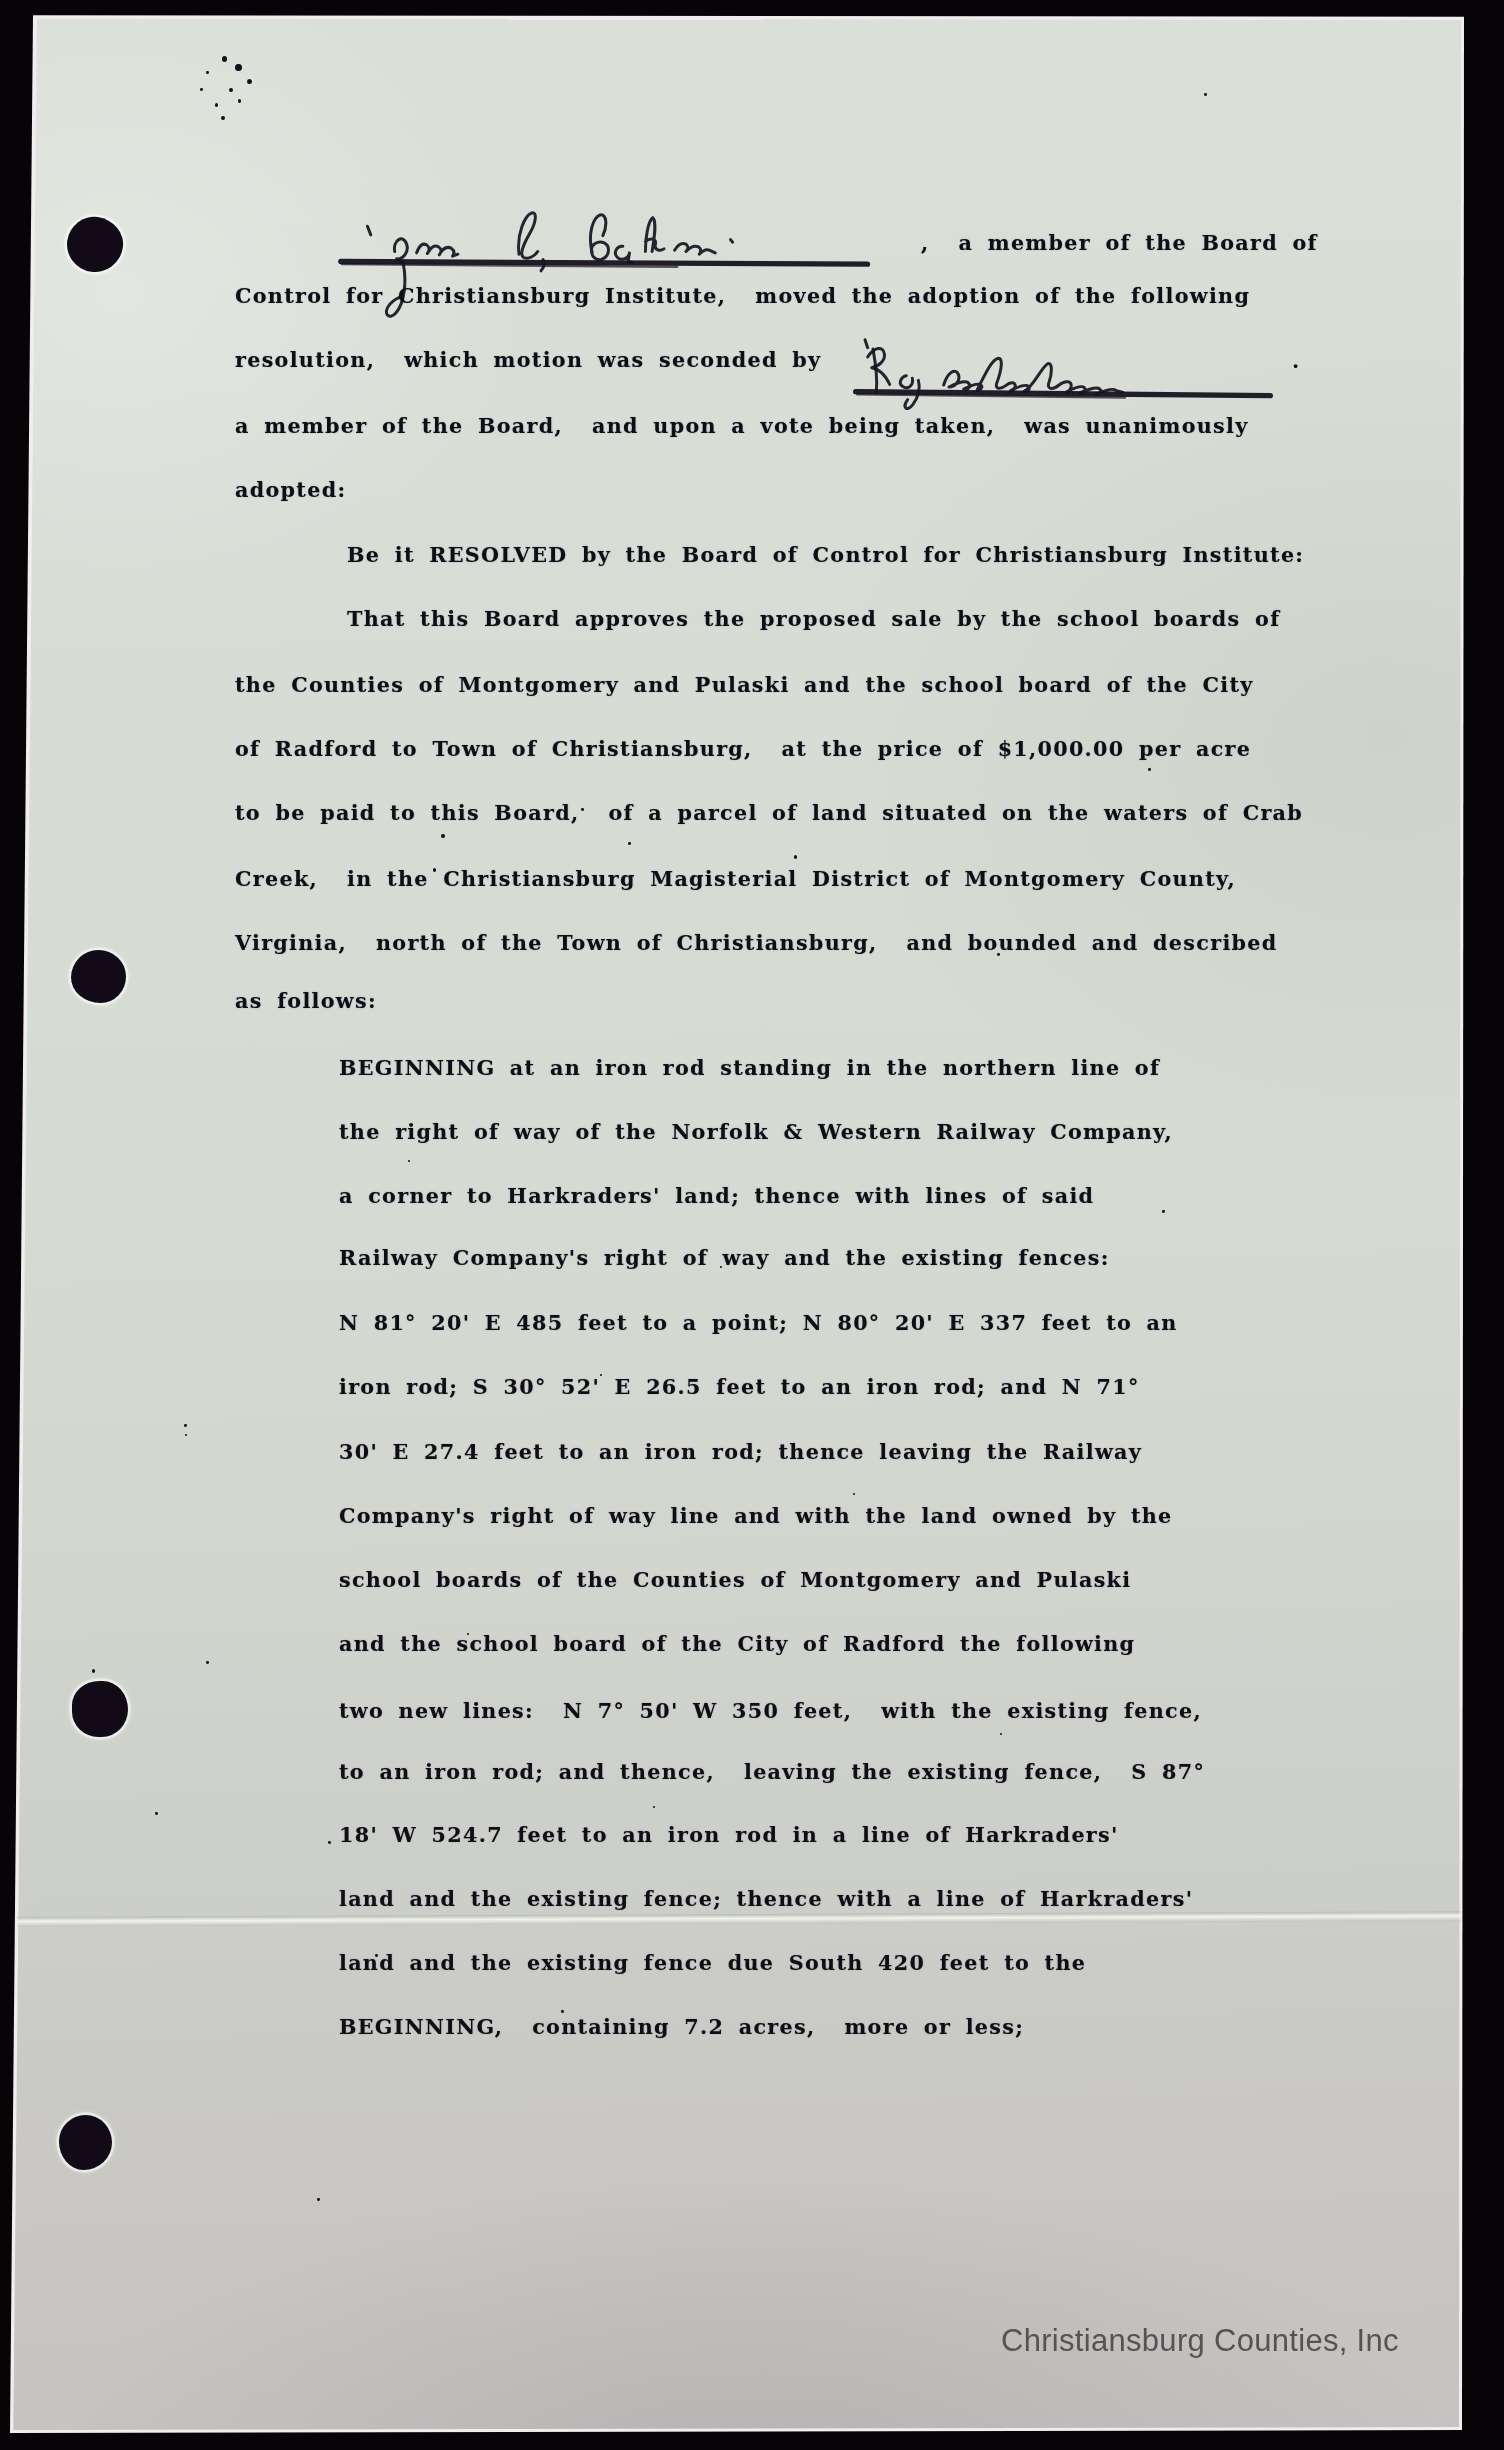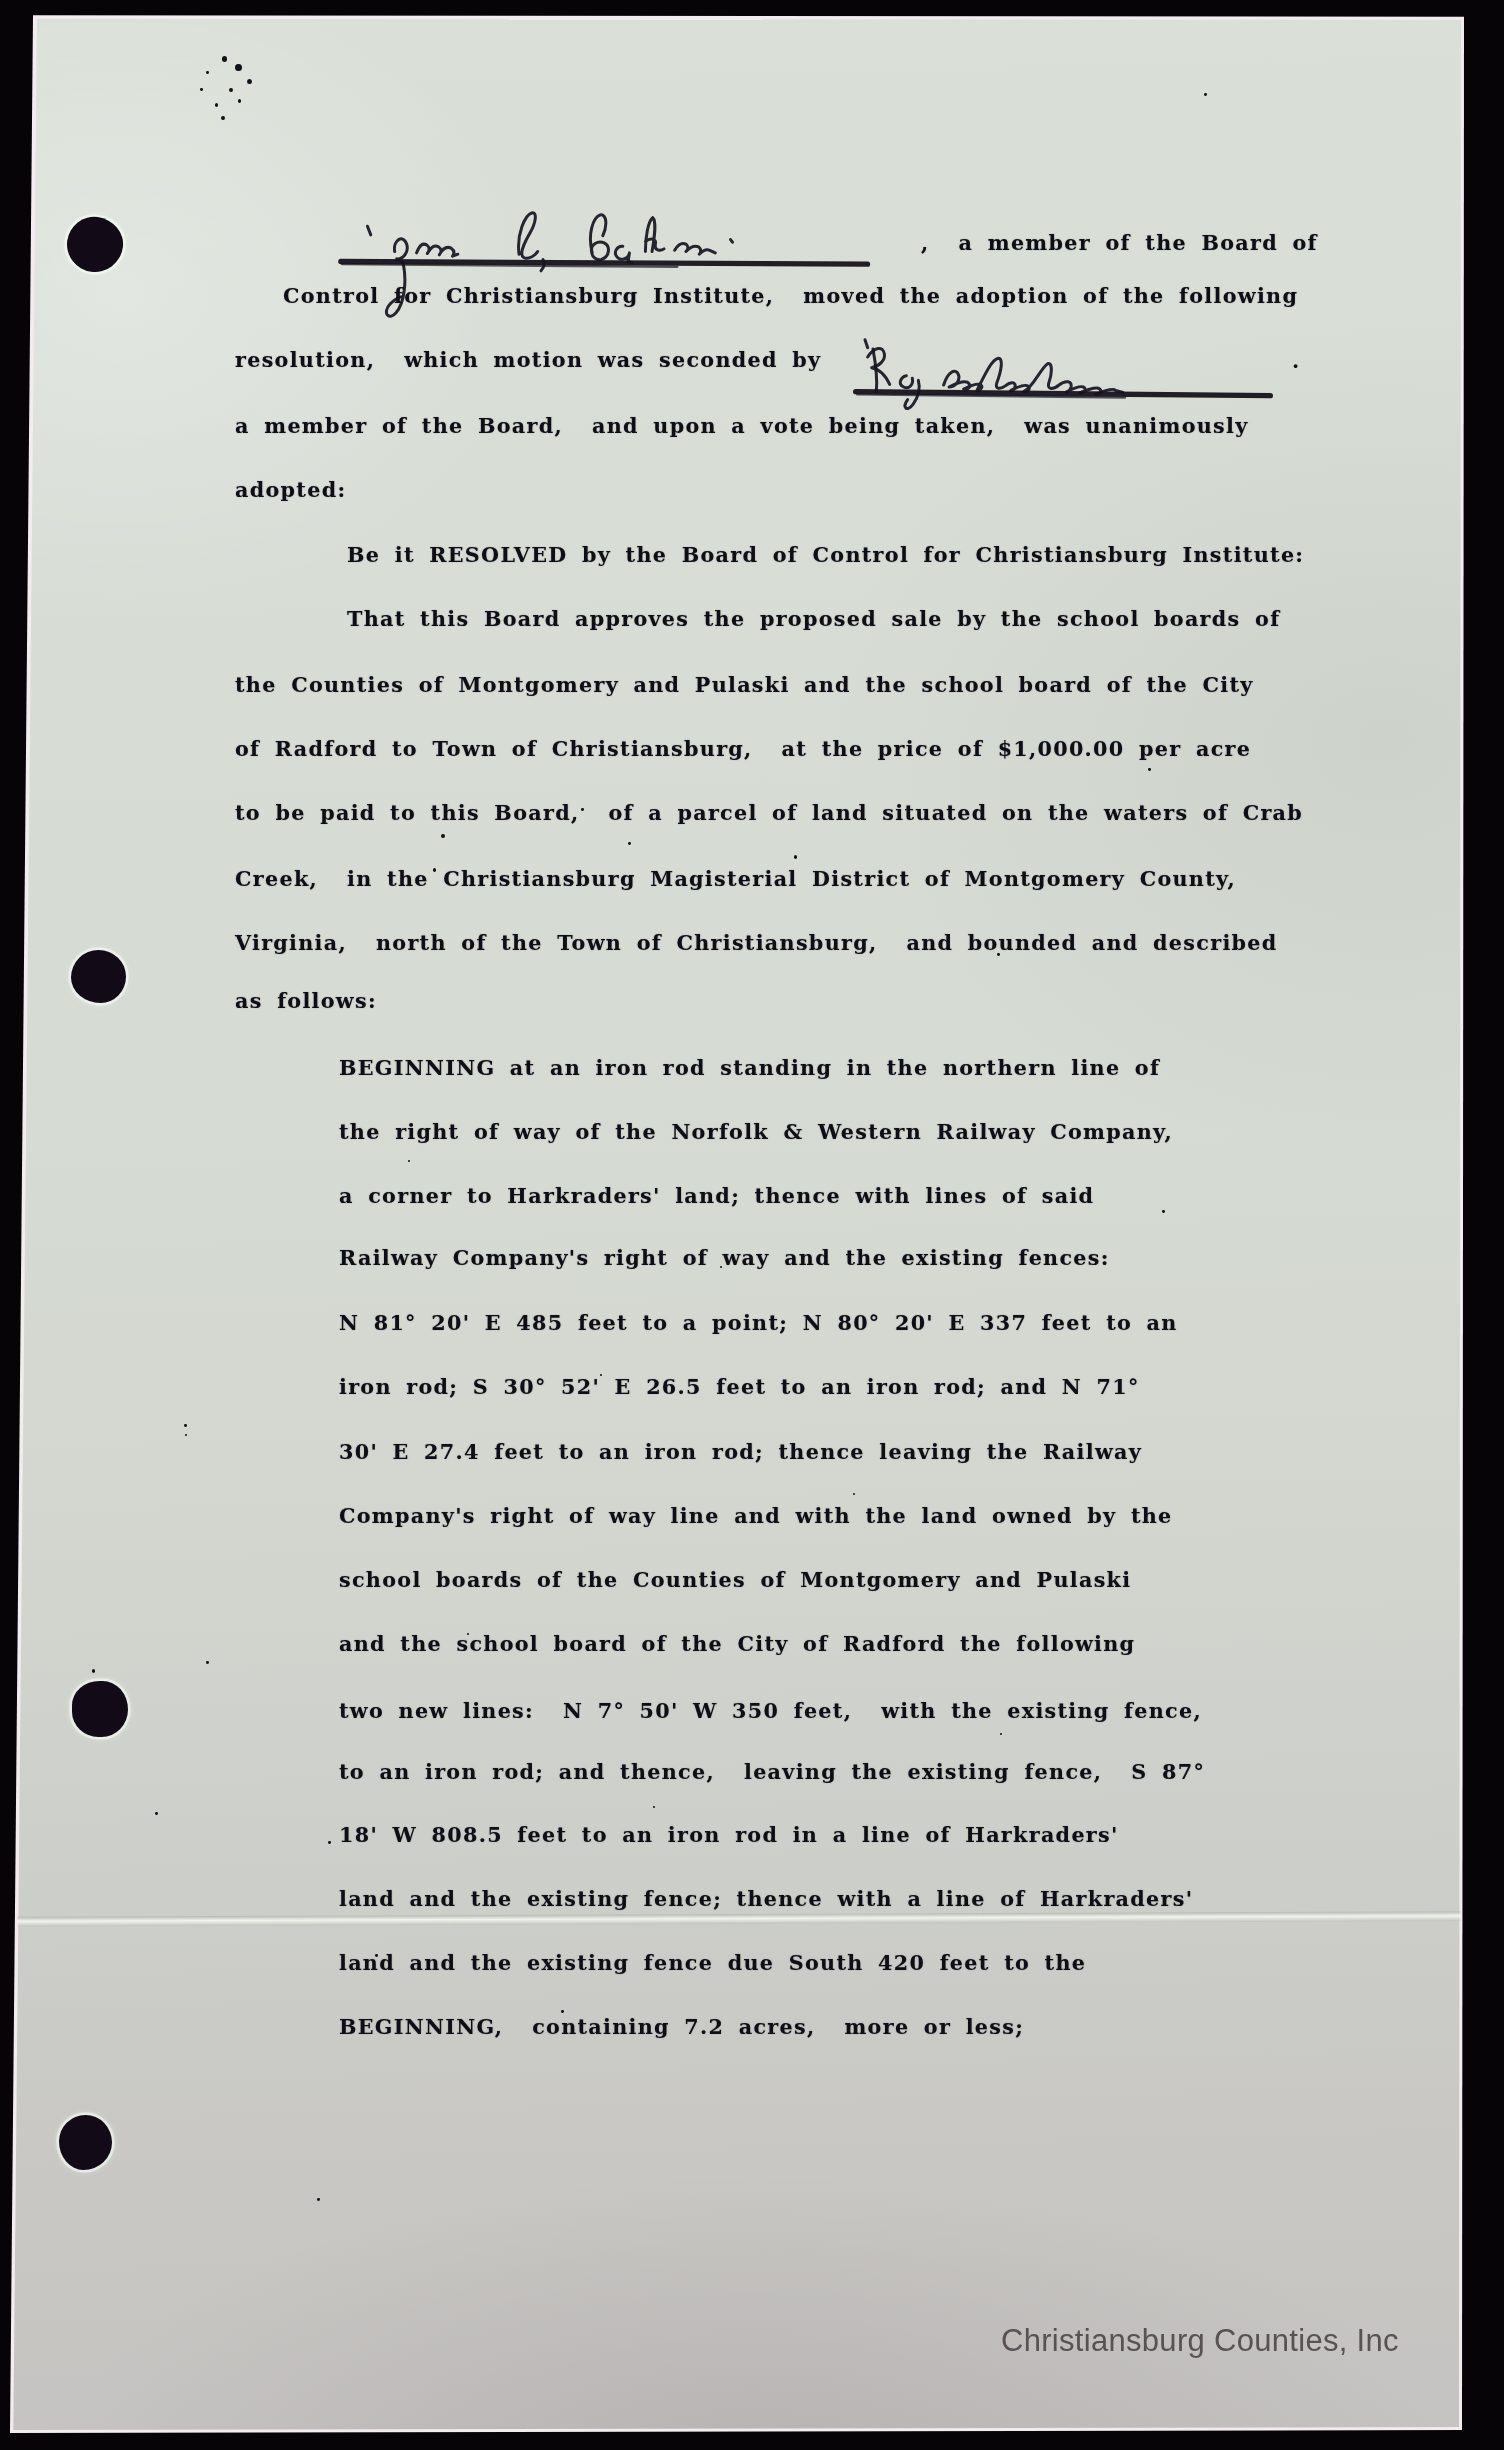--- a/index.html
+++ b/index.html
@@ -162,21 +162,21 @@
       C331,70 341,72 339,81 C337,89 329,90 333,88
       C345,82 355,78 359,82 C363,87 356,91 352,90
       C366,84 378,80 382,84 C388,89 380,93 376,92
       C390,86 402,82 406,86 L417,89"></path>
   </svg>
 
   <span class="period-after">.</span>
 
   <div id="text-layer">
       <div class="tline" style="left: 921px; top: 231px;">,  a member of the Board of</div>
-      <div class="tline" style="left: 235px; top: 284px; margin-left: 48px;">Control for Christiansburg Institute,  moved the adoption of the following</div>
+      <div class="tline" style="left: 235px; top: 284px;">Control for Christiansburg Institute,  moved the adoption of the following</div>
       <div class="tline" style="left: 235px; top: 348px;">resolution,  which motion was seconded by</div>
       <div class="tline" style="left: 235px; top: 414px; text-align: right;">a member of the Board,  and upon a vote being taken,  was unanimously</div>
       <div class="tline" style="left: 235px; top: 478px;">adopted:</div>
       <div class="tline" style="left: 347px; top: 543px;">Be it RESOLVED by the Board of Control for Christiansburg Institute:</div>
       <div class="tline" style="left: 347px; top: 607px;">That this Board approves the proposed sale by the school boards of</div>
       <div class="tline" style="left: 235px; top: 673px;">the Counties of Montgomery and Pulaski and the school board of the City</div>
       <div class="tline" style="left: 235px; top: 737px;">of Radford to Town of Christiansburg,  at the price of $1,000.00 per acre</div>
       <div class="tline" style="left: 235px; top: 801px;">to be paid to this Board,  of a parcel of land situated on the waters of Crab</div>
       <div class="tline" style="left: 235px; top: 867px;">Creek,  in the Christiansburg Magisterial District of Montgomery County,</div>
       <div class="tline" style="left: 235px; top: 931px;">Virginia,  north of the Town of Christiansburg,  and bounded and described</div>
@@ -186,21 +186,21 @@
       <div class="tline" style="left: 339px; top: 1184px;">a corner to Harkraders' land; thence with lines of said</div>
       <div class="tline" style="left: 339px; top: 1246px;">Railway Company's right of way and the existing fences:</div>
       <div class="tline" style="left: 339px; top: 1311px;">N 81° 20' E 485 feet to a point; N 80° 20' E 337 feet to an</div>
       <div class="tline" style="left: 339px; top: 1375px;">iron rod; S 30° 52' E 26.5 feet to an iron rod; and N 71°</div>
       <div class="tline" style="left: 339px; top: 1440px;">30' E 27.4 feet to an iron rod; thence leaving the Railway</div>
       <div class="tline" style="left: 339px; top: 1504px;">Company's right of way line and with the land owned by the</div>
       <div class="tline" style="left: 339px; top: 1568px;">school boards of the Counties of Montgomery and Pulaski</div>
       <div class="tline" style="left: 339px; top: 1632px;">and the school board of the City of Radford the following</div>
       <div class="tline" style="left: 339px; top: 1699px;">two new lines:  N 7° 50' W 350 feet,  with the existing fence,</div>
       <div class="tline" style="left: 339px; top: 1760px;">to an iron rod; and thence,  leaving the existing fence,  S 87°</div>
-      <div class="tline" style="left: 339px; top: 1823px;">18' W 808.5 feet to an iron rod in a line of Harkraders'</div>
+      <div class="tline" style="left: 339px; top: 1823px;">18' W 524.7 feet to an iron rod in a line of Harkraders'</div>
       <div class="tline" style="left: 339px; top: 1887px;">land and the existing fence; thence with a line of Harkraders'</div>
       <div class="tline" style="left: 339px; top: 1951px;">land and the existing fence due South 420 feet to the</div>
       <div class="tline" style="left: 339px; top: 2015px;">BEGINNING,  containing 7.2 acres,  more or less;</div>
     </div>
 
   <div class="watermark">Christiansburg Counties, Inc</div>
 </div>
 
 
 </body></html>

